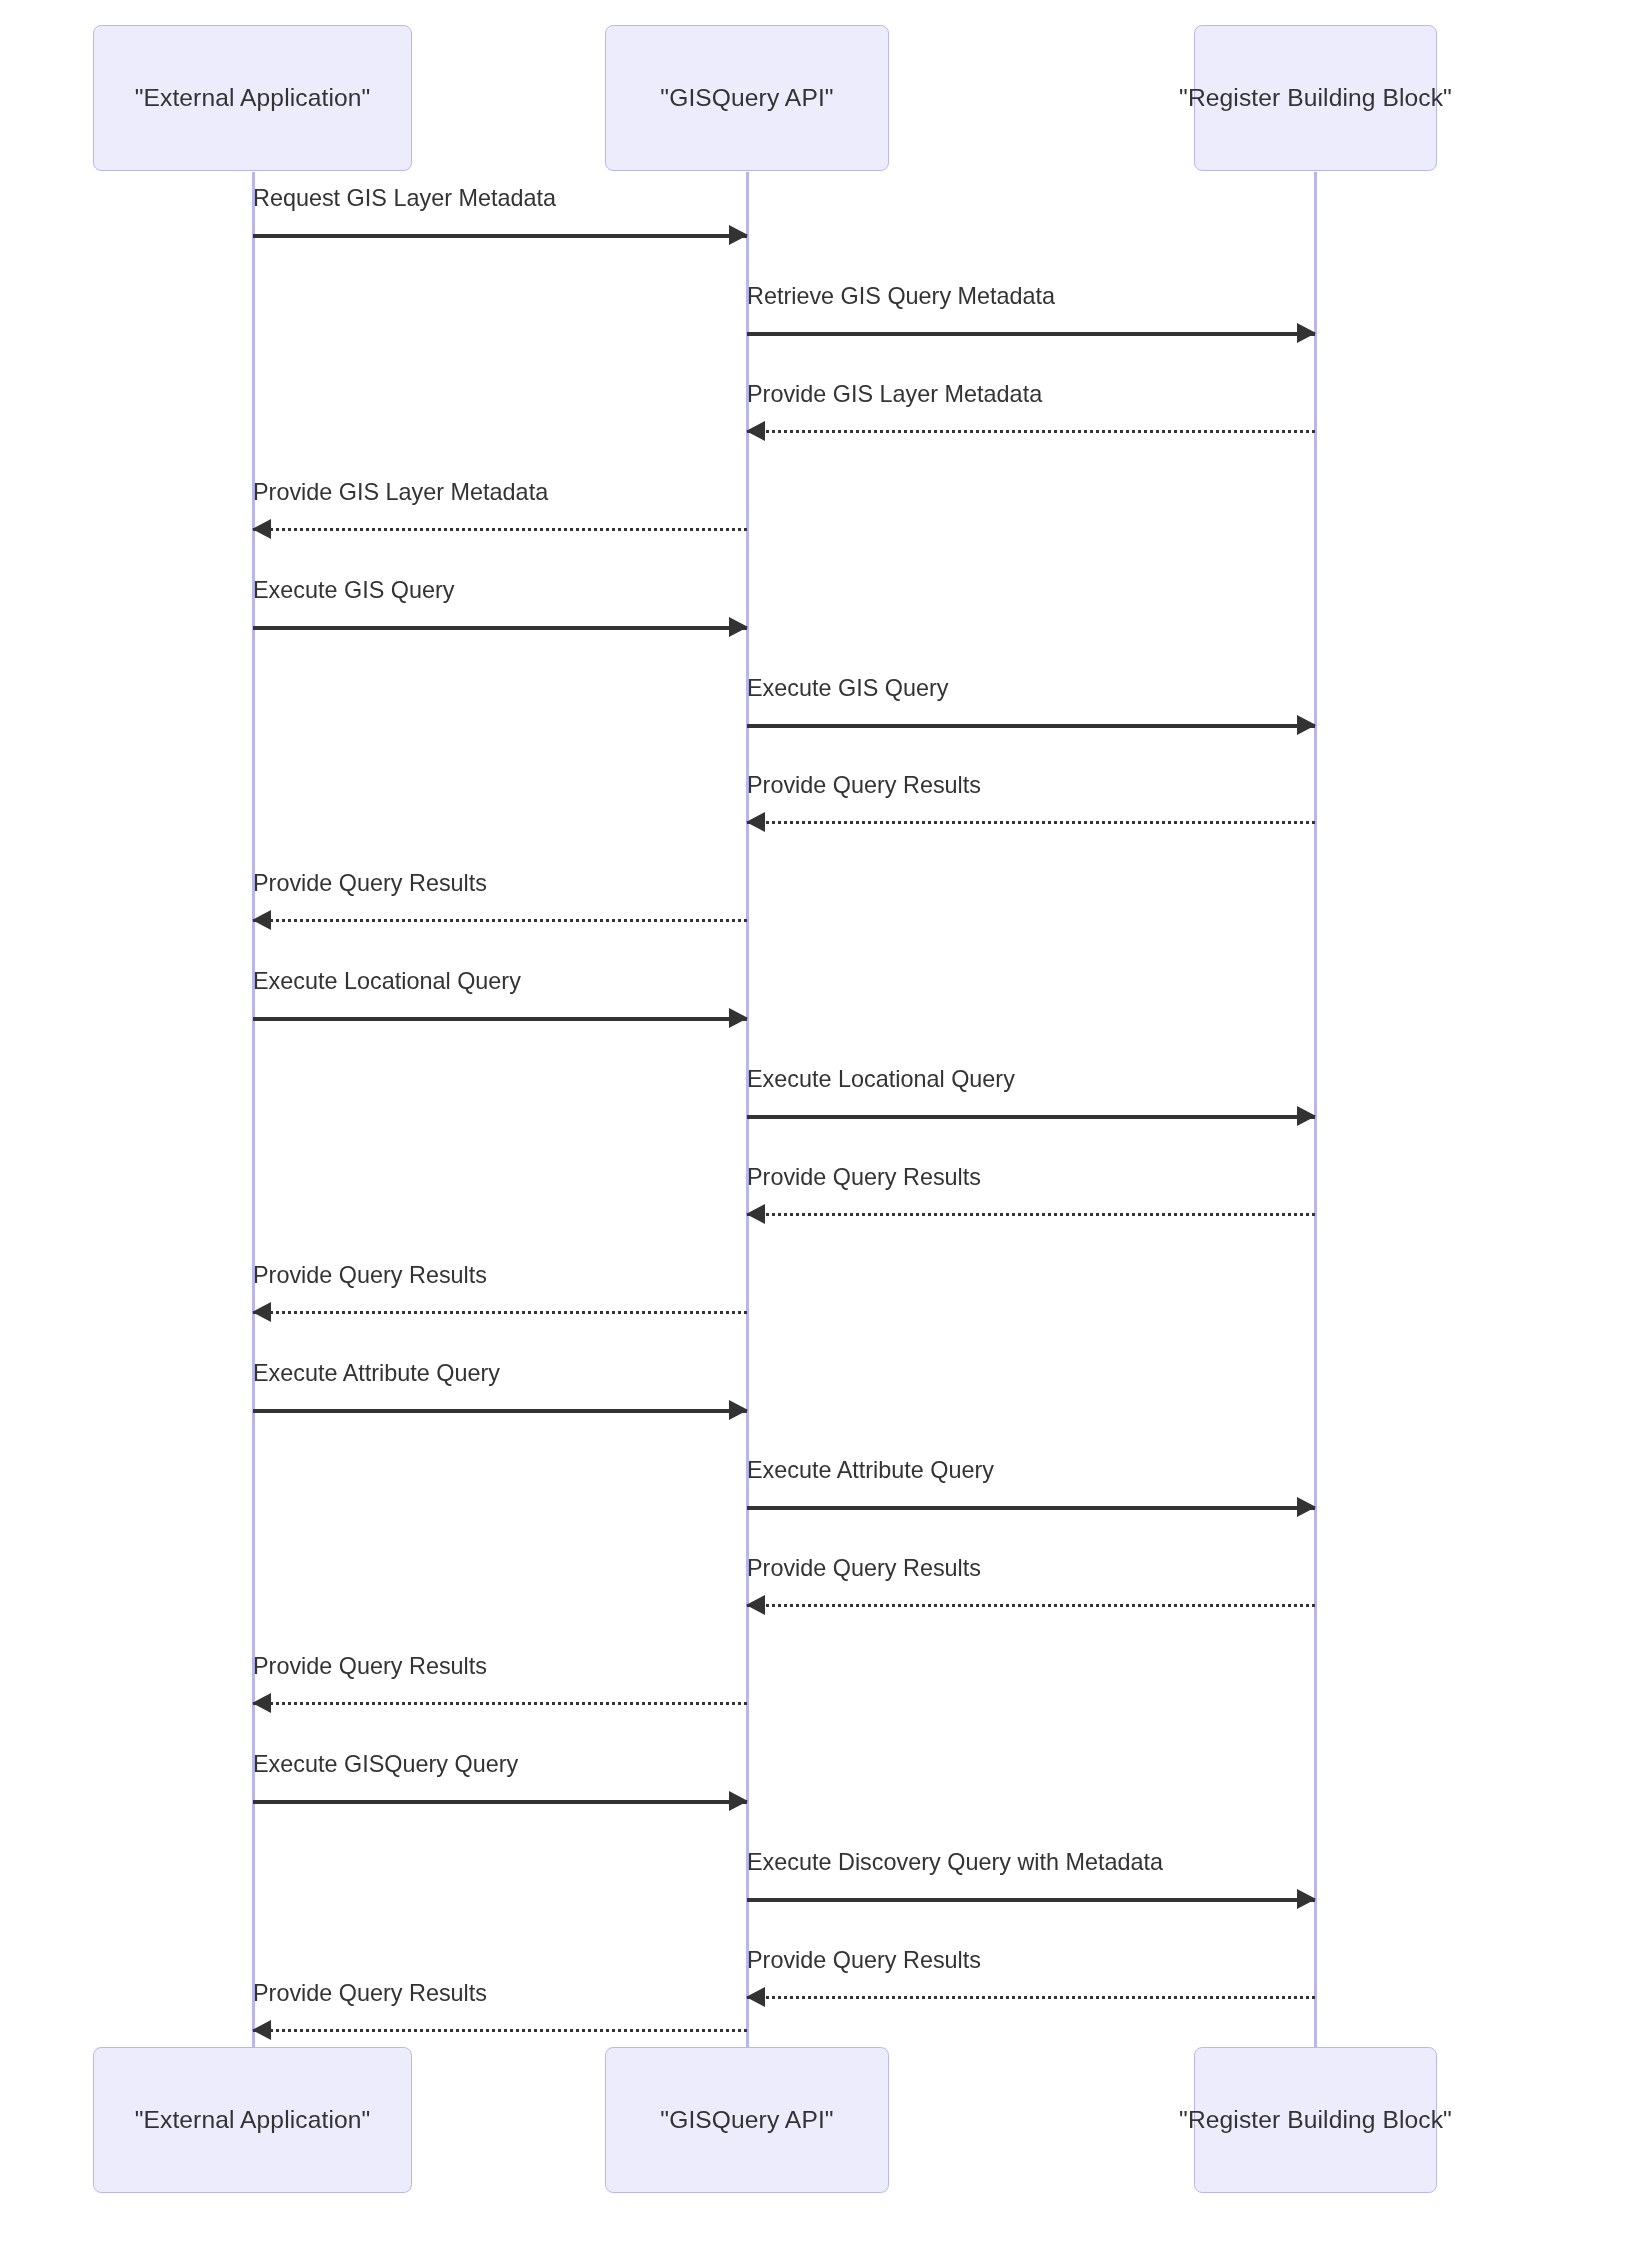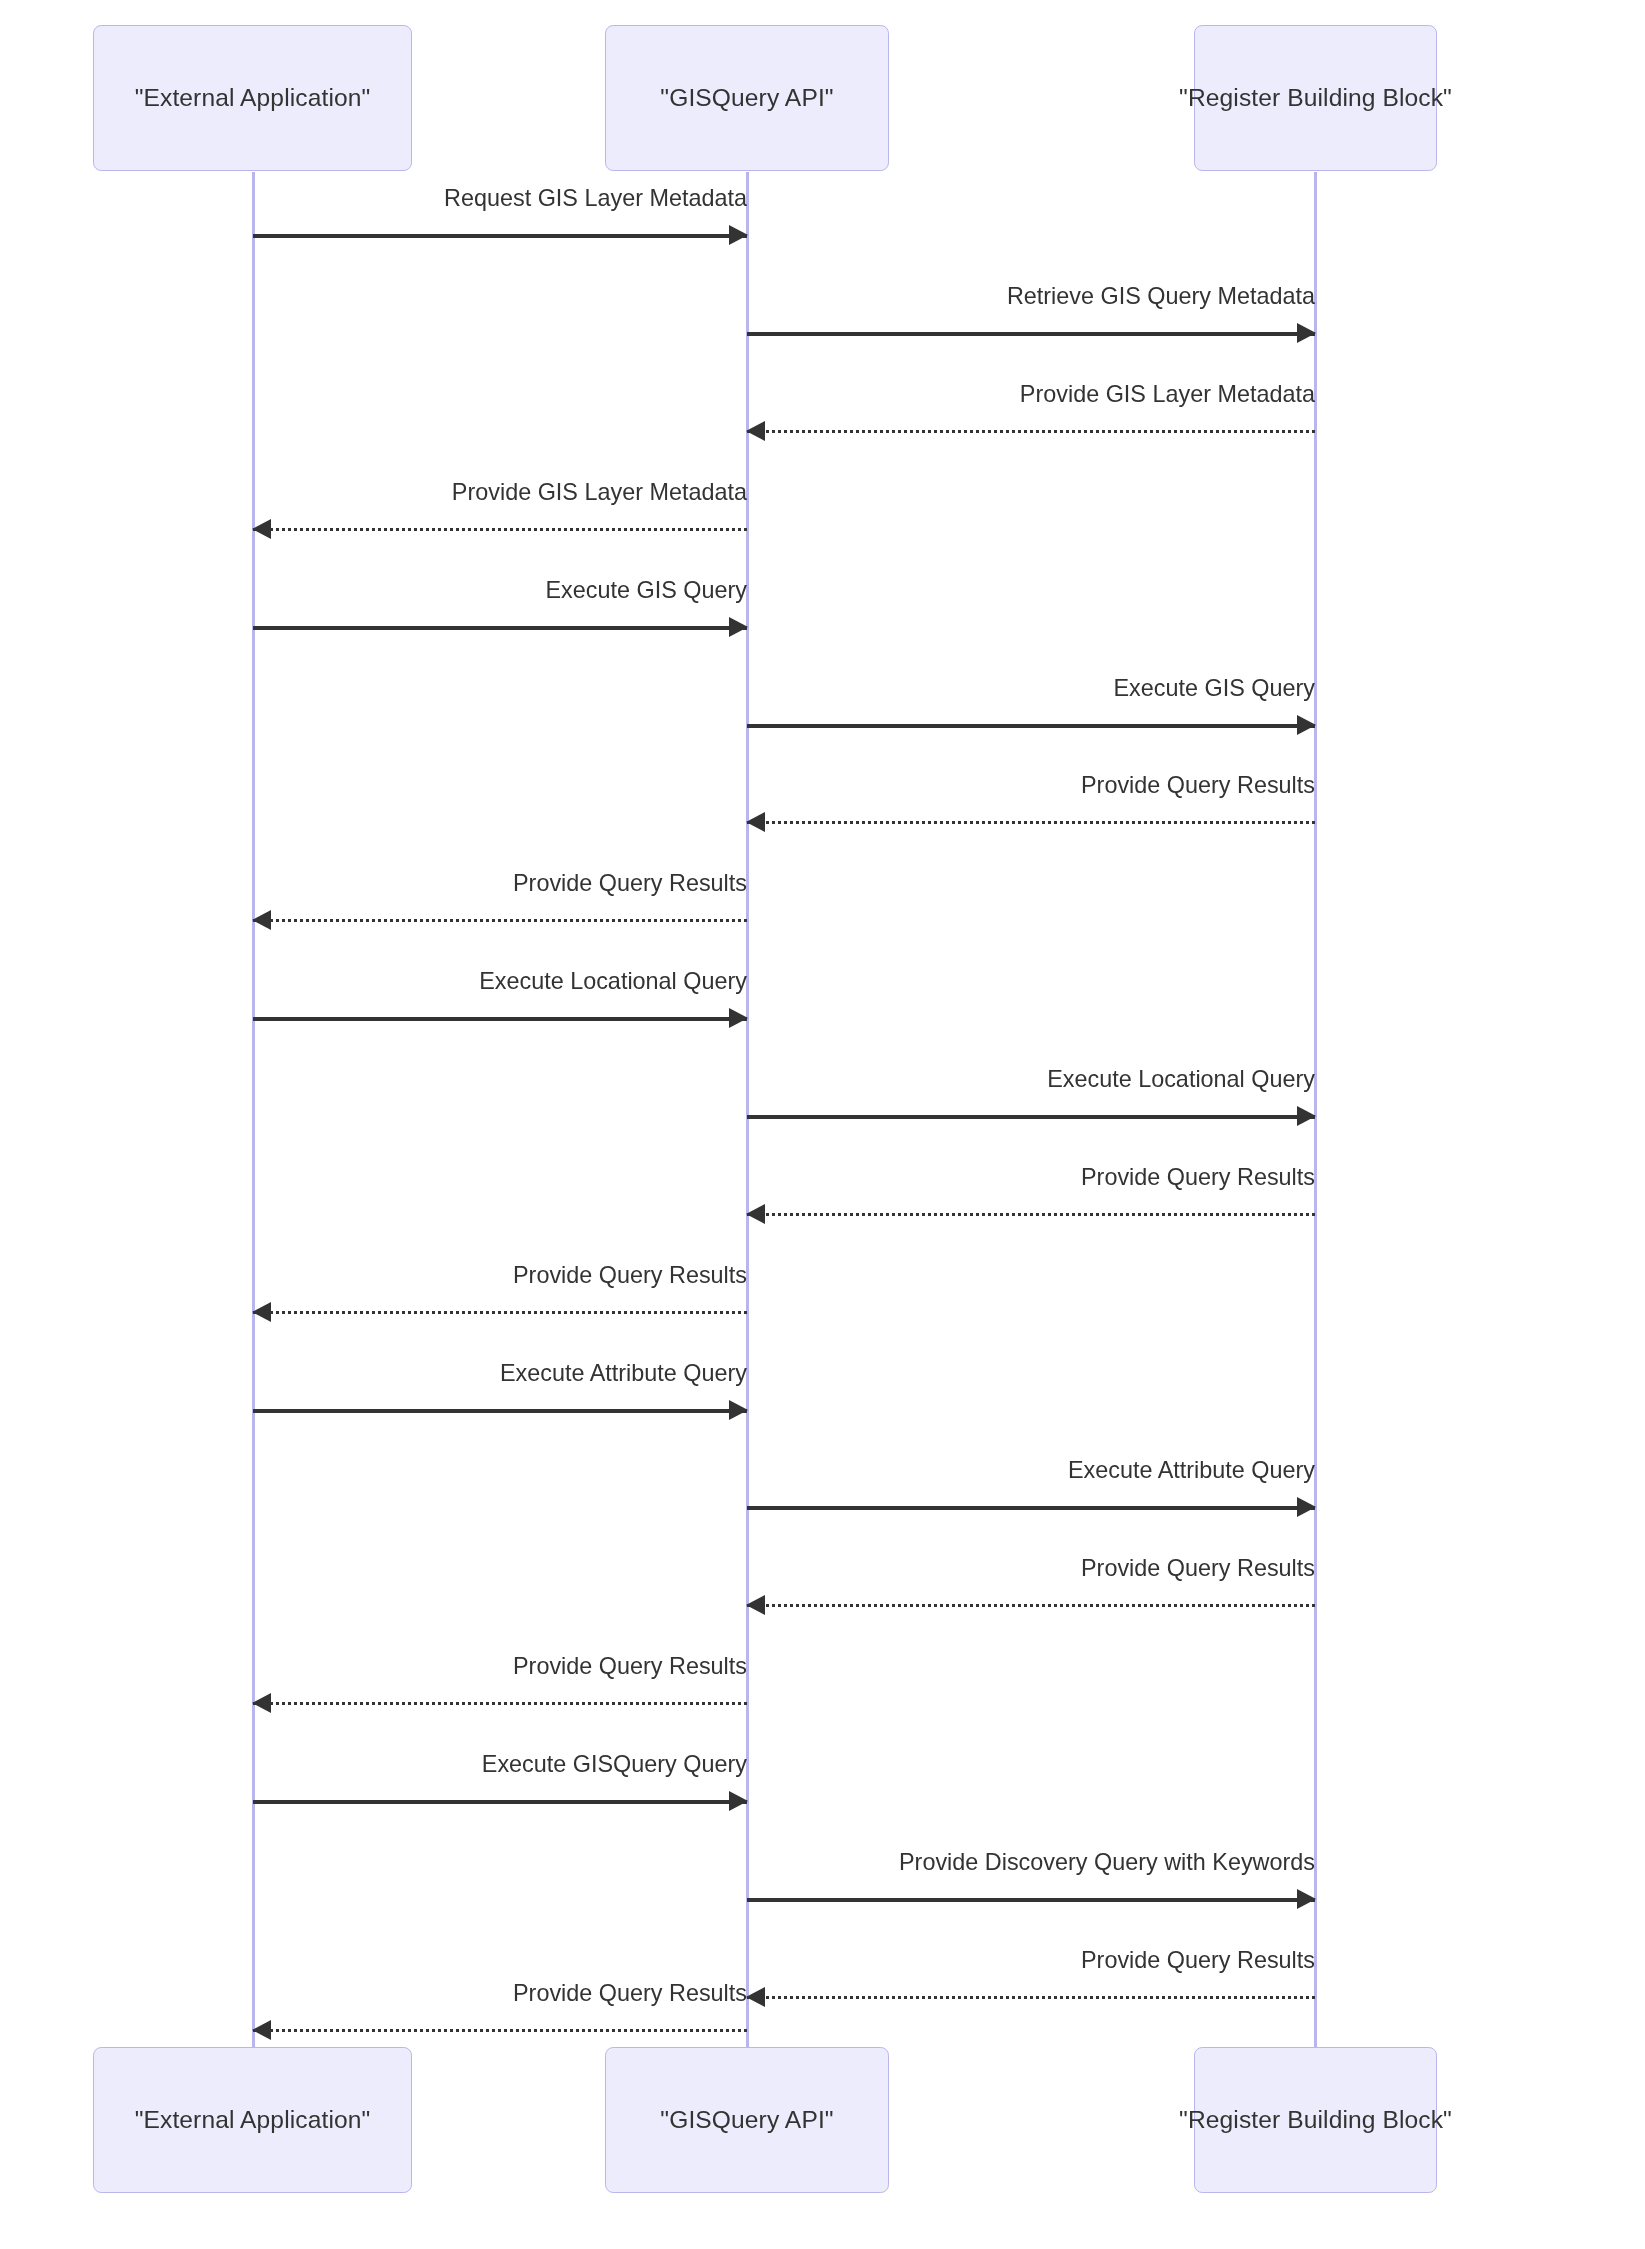--- a/index.html
+++ b/index.html
@@ -79,21 +79,21 @@
   }
   .msg.to-left .msg-head {
     left: -1.2px;
     border-right: 19px solid #333333;
   }
   .msg-label {
     position: absolute;
     top: -47px;
     left: 0;
     right: 0;
-    text-align: right;
+    text-align: left;
     font-size: 23.4px;
     color: #333333;
     font-family: "Liberation Sans", "DejaVu Sans", sans-serif;
     white-space: nowrap;
     line-height: 1;
   }
 </style>
 </head>
 <body>
 
@@ -200,21 +200,21 @@
       <div class="msg-label">Provide Query Results</div>
     </div>
     <div class="msg to-right" style="left: 253px; width: 494px; top: 1800px;">
       <div class="msg-line"></div>
       <div class="msg-head"></div>
       <div class="msg-label">Execute GISQuery Query</div>
     </div>
     <div class="msg to-right" style="left: 747px; width: 568px; top: 1898px;">
       <div class="msg-line"></div>
       <div class="msg-head"></div>
-      <div class="msg-label">Provide Discovery Query with Keywords</div>
+      <div class="msg-label">Execute Discovery Query with Metadata</div>
     </div>
     <div class="msg dashed to-left" style="left: 747px; width: 568px; top: 1996px;">
       <div class="msg-line"></div>
       <div class="msg-head"></div>
       <div class="msg-label">Provide Query Results</div>
     </div>
     <div class="msg dashed to-left" style="left: 253px; width: 494px; top: 2029px;">
       <div class="msg-line"></div>
       <div class="msg-head"></div>
       <div class="msg-label">Provide Query Results</div>

